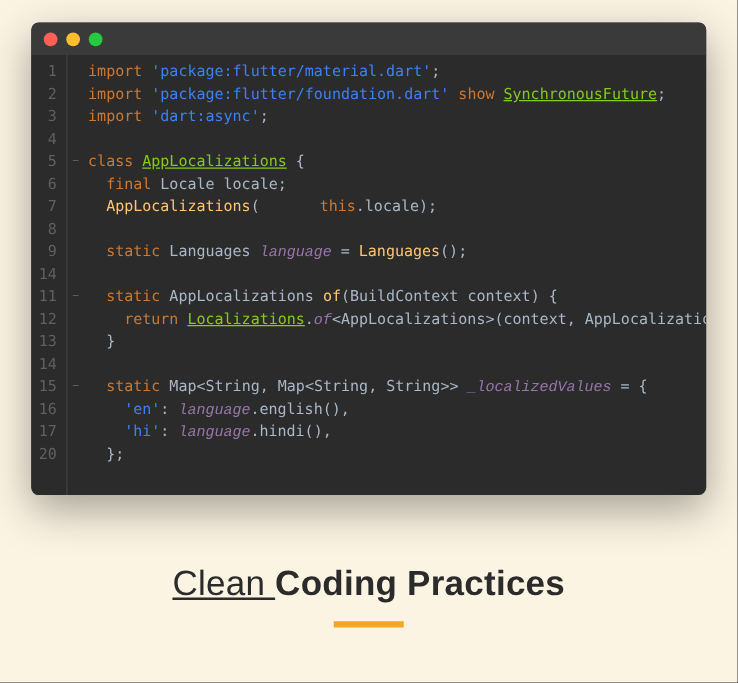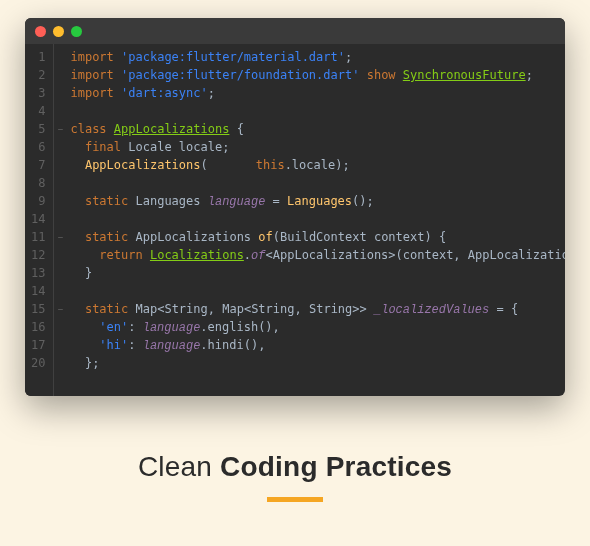--- a/index.html
+++ b/index.html
@@ -73,21 +73,21 @@
 .fn { color: #ffc66d; }
 .it { font-style: italic; color: #9876aa; font-family: Liberation Mono, monospace; }
 .param { color: #a9b7c6; }
 .this { color: #cc7832; margin-left: 48px; }
 .caption {
   margin-top: 55px;
   font-size: 28px;
   color: #2b2b2b;
   letter-spacing: 0.2px;
 }
-.caption .light { font-weight: 300; }
+.caption .light { font-weight: 300; text-decoration: underline; }
 .caption .bold { font-weight: 700; margin-top: 20px; }
 .underline {
   width: 56px;
   height: 5px;
   background: #f5a623;
   margin-top: 14px;
 }
 </style>
 </head>
 <body>

